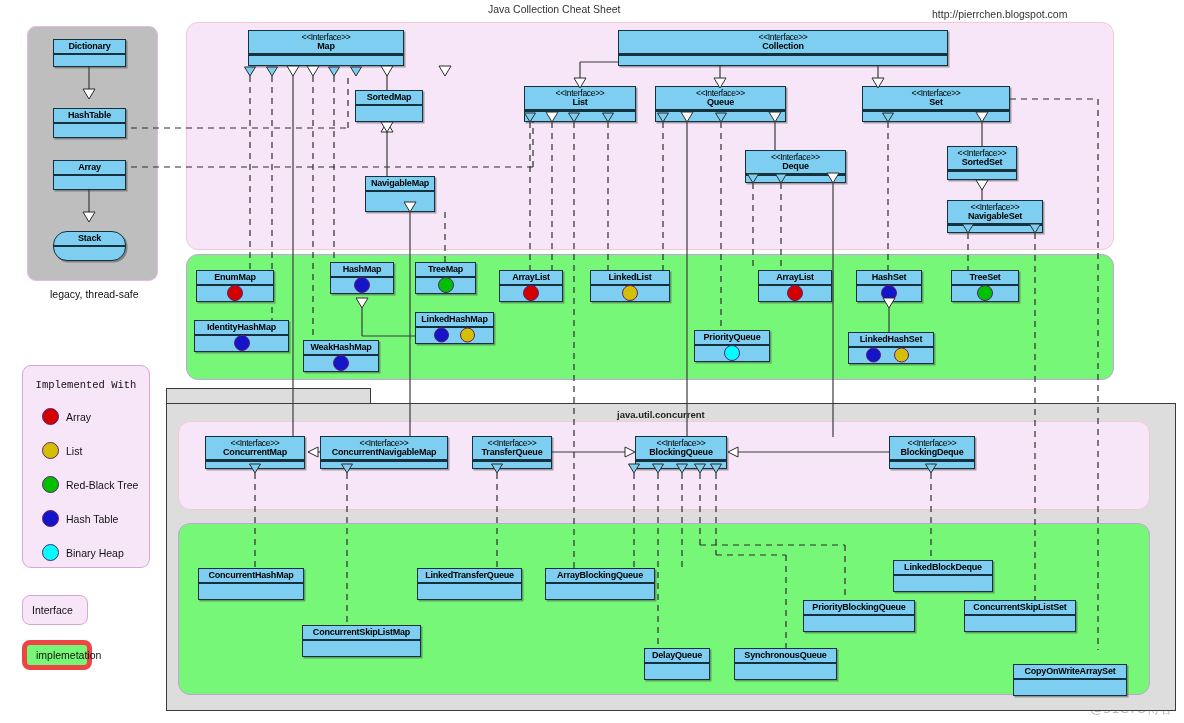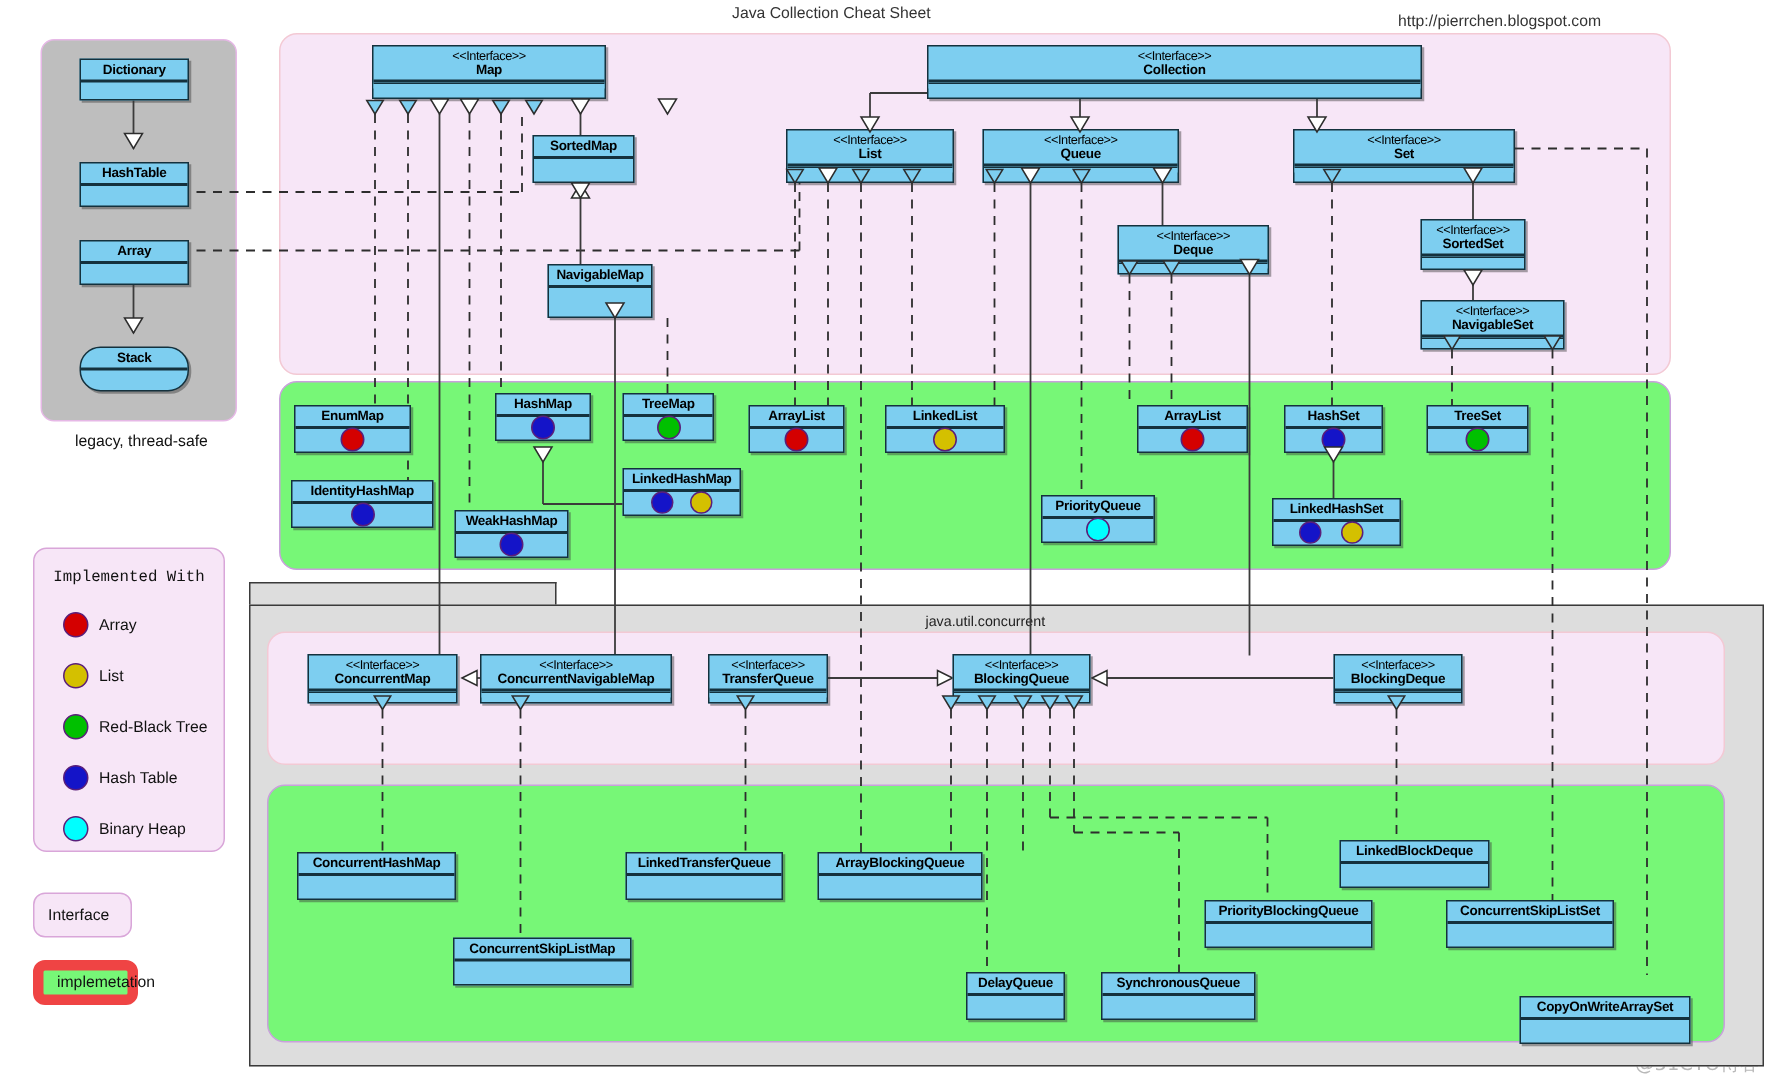--- a/index.html
+++ b/index.html
@@ -62,21 +62,21 @@
     position:absolute; width:100%; text-align:center; font-size:10.5px; color:#111;
   }
   .legend-row { position:absolute; display:flex; align-items:center; gap:7px; }
   .legend-row .sw { width:17px; height:17px; border-radius:50%; border:1px solid #5a1e7a; }
   .legend-row .lbl { font-size:10.5px; color:#111; white-space:nowrap; }
   .key-box {
     position:absolute; border-radius:8px; display:flex; align-items:center;
     padding-left:9px; font-size:10.5px; color:#111;
   }
   .key-iface { background:#F7E6F7; border:1px solid #D9A6D9; }
-  .key-impl  { background:#77F777; border:7px solid #ef4444; }
+  .key-impl  { background:#77F777; border:5px solid #ef4444; }
 
   .plain-text { position:absolute; font-size:10.5px; color:#111; white-space:nowrap; }
   .title-text { position:absolute; font-size:10.5px; color:#333; white-space:nowrap; }
   .watermark {
     position:absolute; font-size:13px; color:#b9b9b9; white-space:nowrap;
     font-family:"DejaVu Sans", sans-serif;
   }
 </style>
 </head>
 <body>
@@ -89,21 +89,21 @@
 
   <div class="region legacy-box" style="left:27px; top:26px; width:131px; height:255px;"></div>
   <div class="plain-text" style="left:50px; top:288px;">legacy, thread-safe</div>
 
   <div class="region iface-region" style="left:186px; top:22px; width:928px; height:228px;"></div>
 
   <div class="region impl-region" style="left:186px; top:254px; width:928px; height:126px;"></div>
 
   <div class="region pkg-tab" style="left:166px; top:388px; width:205px; height:16px;"></div>
   <div class="region pkg-outer" style="left:166px; top:403px; width:1010px; height:308px;"></div>
-  <div class="pkg-label" style="left:617px; top:409px;">java.util.concurrent</div>
+  <div class="pkg-label" style="left:617px; top:409px;font-weight:bold;">java.util.concurrent</div>
 
   <div class="region iface-region" style="left:178px; top:421px; width:972px; height:89px;"></div>
   <div class="region impl-region" style="left:178px; top:523px; width:972px; height:172px;"></div>
 
   <svg class="arrow" style="left:0; top:0; width:1184px; height:723px;">
     <defs>
       <marker id="hollowTri" markerWidth="12" markerHeight="12" refX="10" refY="6" orient="auto" markerUnits="userSpaceOnUse">
         <path d="M0,1 L10,6 L0,11 z" fill="#ffffff" stroke="#2d2d2d" stroke-width="1"></path>
       </marker>
     </defs>

